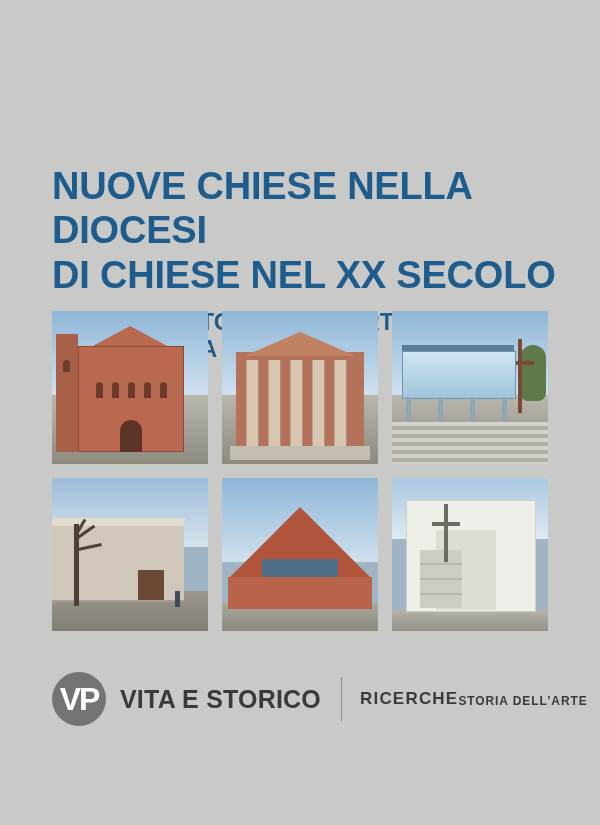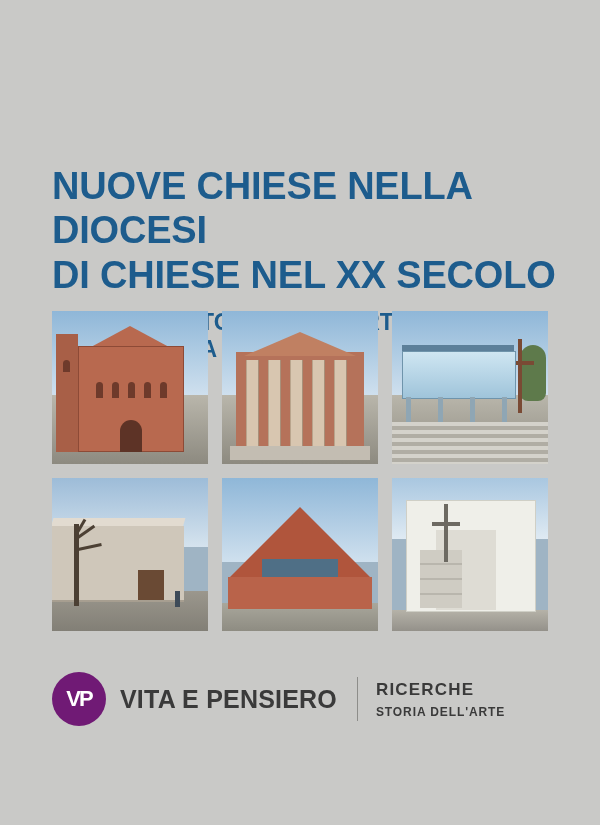--- a/index.html
+++ b/index.html
@@ -268,45 +268,45 @@
     position: absolute;
     left: 52px;
     top: 672px;
     display: flex;
     align-items: center;
   }
   .vp-logo {
     width: 54px;
     height: 54px;
     border-radius: 50%;
-    background: #701a75;
+    background: #737373;
     color: #ffffff;
     display: flex;
     align-items: center;
     justify-content: center;
-    font-size: 22px;
+    font-size: 32px;
     font-weight: bold;
     letter-spacing: -2px;
   }
   .vp-name {
     margin-left: 14px;
     font-size: 25px;
     font-weight: bold;
     color: #3a3a3a;
     letter-spacing: 0.2px;
   }
   .divider {
     width: 1px;
     height: 44px;
     background: #8d8d8a;
     margin: 0 18px 0 20px;
   }
   .series {
     display: flex;
-    flex-direction: column;
+    flex-direction: row;
     justify-content: center;
   }
   .series-name {
     font-size: 17px;
     font-weight: bold;
     color: #3a3a3a;
     letter-spacing: 1.2px;
   }
   .series-sub {
     margin-top: 5px;
@@ -402,21 +402,21 @@
       <div class="inner"></div>
       <div class="blocks"></div>
       <div class="cross"></div>
       <div class="cross-arm"></div>
     </div>
 
   </div>
 
   <div class="footer">
     <div class="vp-logo">VP</div>
-    <div class="vp-name">VITA E PENSIERO</div>
+    <div class="vp-name">VITA E STORICO</div>
     <div class="divider"></div>
     <div class="series">
       <div class="series-name">RICERCHE</div>
       <div class="series-sub">STORIA DELL'ARTE</div>
     </div>
   </div>
 
 </div>
 
 </body></html>

